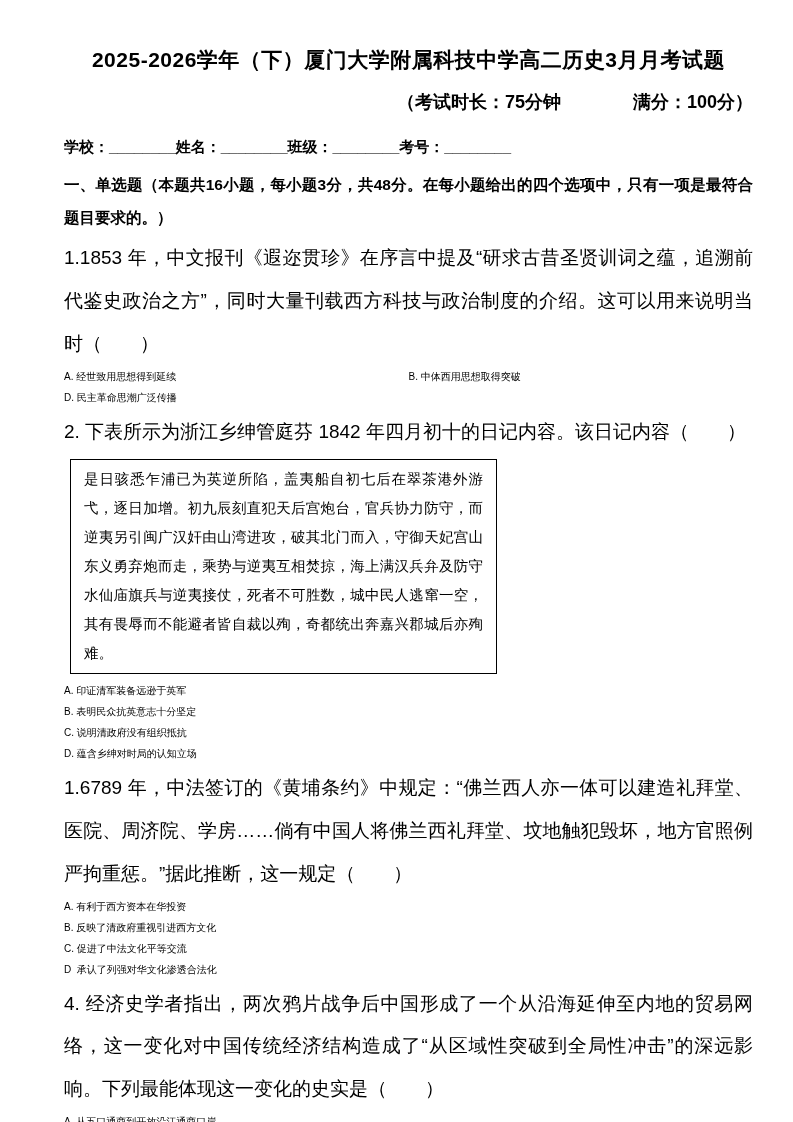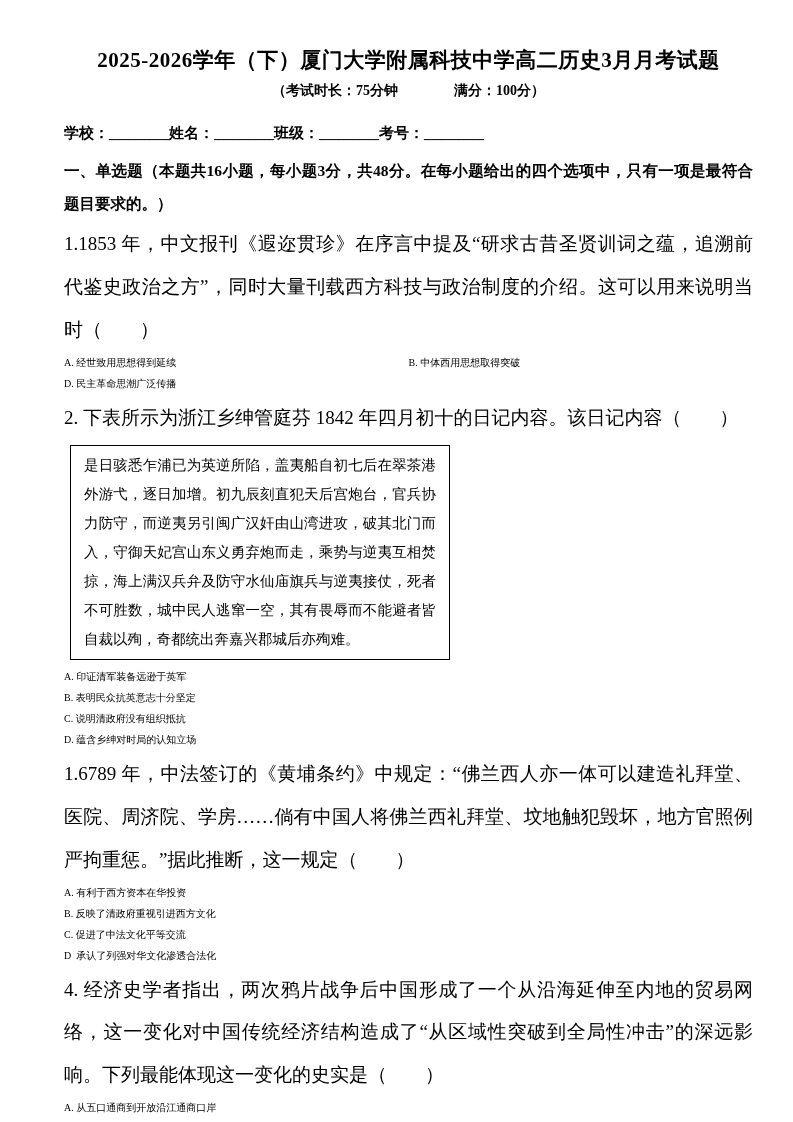--- a/index.html
+++ b/index.html
@@ -7,37 +7,37 @@
     padding: 0;
     background: #ffffff;
   }
   .page {
     position: relative;
     width: 793px;
     height: 1122px;
     margin: 0 auto;
     background: #ffffff;
     color: #000000;
-    font-family: Liberation Serif, serif;
+    font-family: Liberation Sans, sans-serif;
     padding: 46px 40px 10px 64px;
     box-sizing: border-box;
     overflow: hidden;
   }
   .title {
     font-size: 21px;
     font-weight: bold;
     text-align: center;
     line-height: 1.35;
     letter-spacing: 0.5px;
   }
   .subtitle {
-    font-size: 14px;
+    font-size: 18px;
     font-weight: bold;
-    text-align: center;
-    margin-top: 8px;
+    text-align: right;
+    margin-top: 16px;
     white-space: pre-wrap;
   }
   .info-line {
     font-size: 15px;
     font-weight: bold;
     text-align: left;
     margin-top: 24px;
     white-space: pre-wrap;
   }
   .section-heading {
@@ -63,21 +63,21 @@
     display: block;
   }
   .opt-row {
     display: flex;
   }
   .opt-row .opt {
     flex: 0 0 50%;
   }
   .diary-box {
     border: 1px solid #000000;
-    width: 380px;
+    width: 427px;
     margin: 6px 0 6px 6px;
     padding: 5px 13px;
     box-sizing: border-box;
   }
   .diary-box .diary-text {
     font-size: 14.5px;
     line-height: 2.0;
     text-align: justify;
   }
 </style>

